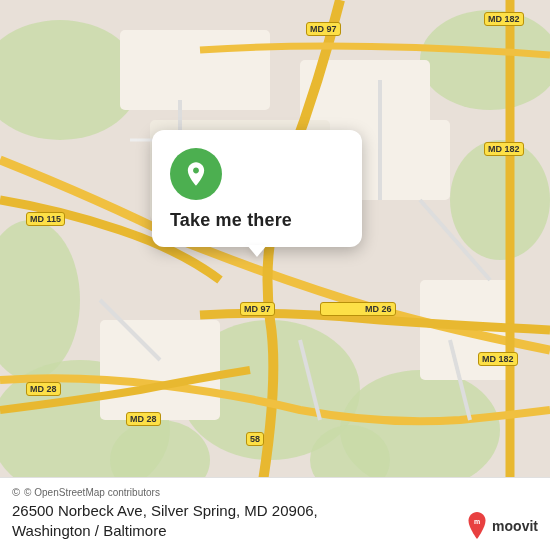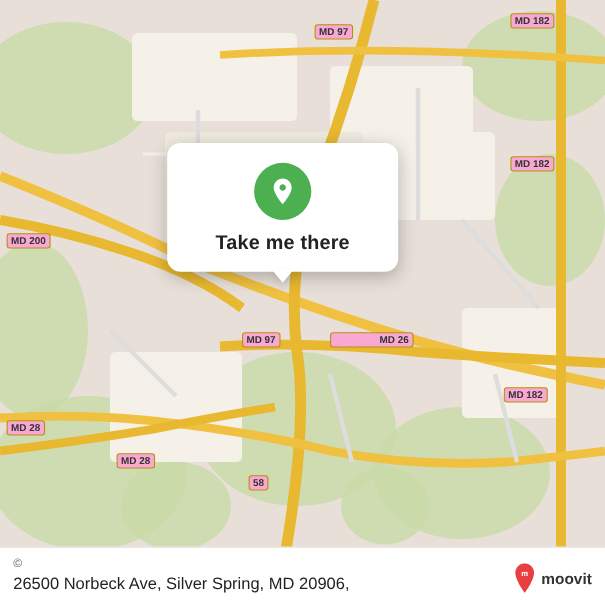--- a/index.html
+++ b/index.html
@@ -24,21 +24,21 @@
     .popup-card {
       position: absolute;
       top: 130px;
       left: 152px;
       width: 210px;
       background: white;
       border-radius: 12px;
       box-shadow: 0 4px 16px rgba(0,0,0,0.25);
       display: flex;
       flex-direction: column;
-      align-items: center;
+      align-items: flex-start;
       padding: 18px 18px 16px 18px;
       z-index: 10;
     }
 
     .popup-card::after {
       content: '';
       position: absolute;
       bottom: -10px;
       left: 50%;
       transform: translateX(-50%);
@@ -114,29 +114,30 @@
       align-items: center;
       gap: 4px;
       font-size: 14px;
       font-weight: bold;
       color: #333;
     }
 
     
     .road-label {
       position: absolute;
-      background: #f9a8d4;
+      background: #fde047;
       border: 1.5px solid #b8900a;
       border-radius: 3px;
       font-size: 9px;
       font-weight: bold;
       color: #333;
       padding: 1px 3px;
       z-index: 5;
       white-space: nowrap;
+      margin-left: 20px;
     }
   </style>
 </head>
 <body>
 
 <div id="map-container">
 
   <svg width="550" height="500" style="position:absolute;top:0;left:0;">
 
     <rect width="550" height="500" fill="#e8e0d8"></rect>
@@ -183,41 +184,43 @@
 
     <path d="M 130,140 L 200,140" stroke="#eee" stroke-width="3" fill="none"></path>
     <path d="M 250,170 L 330,170" stroke="#eee" stroke-width="3" fill="none"></path>
     <path d="M 200,200 L 270,200" stroke="#eee" stroke-width="3" fill="none"></path>
   </svg>
 
   <div class="road-label" style="top:22px;left:286px;">MD 97</div>
   <div class="road-label" style="top:12px;left:464px;">MD 182</div>
   <div class="road-label" style="top:142px;left:464px;">MD 182</div>
   <div class="road-label" style="top:352px;left:458px;">MD 182</div>
-  <div class="road-label" style="top:212px;left:6px;">MD 200</div>
+  <div class="road-label" style="top:212px;left:6px;">MD 115</div>
   <div class="road-label" style="top:302px;left:220px;">MD 97</div>
   <div class="road-label" style="top:302px;left:300px;padding-left:44px;">MD 26</div>
   <div class="road-label" style="top:382px;left:6px;">MD 28</div>
   <div class="road-label" style="top:432px;left:226px;">58</div>
   <div class="road-label" style="top:412px;left:106px;">MD 28</div>
 
   <div class="popup-card">
     <div class="pin-icon-wrapper">
       <svg class="pin-svg" viewBox="0 0 24 24" fill="white">
         <path d="M12 2C8.13 2 5 5.13 5 9c0 5.25 7 13 7 13s7-7.75 7-13c0-3.87-3.13-7-7-7zm0 9.5c-1.38 0-2.5-1.12-2.5-2.5s1.12-2.5 2.5-2.5 2.5 1.12 2.5 2.5-1.12 2.5-2.5 2.5z"></path>
       </svg>
     </div>
     <button class="take-me-there-btn">Take me there</button>
   </div>
 
   <div class="bottom-bar">
     <div class="copyright-row">
       <span style="font-size:11px;">©</span>
+      <span>© OpenStreetMap contributors</span>
     </div>
     <div class="address-text">26500 Norbeck Ave, Silver Spring, MD 20906,</div>
+    <div class="address-text">Washington / Baltimore</div>
 
     <div class="bottom-right-logo">
       <svg width="22" height="28" viewBox="0 0 22 28">
         <path d="M11 0C6.48 0 2.5 3.98 2.5 8.5c0 7.44 8.5 18.5 8.5 18.5s8.5-11.06 8.5-18.5C19.5 3.98 15.52 0 11 0z" fill="#e84040"></path>
         <text x="11" y="12" text-anchor="middle" fill="white" font-size="7" font-weight="bold">m</text>
       </svg>
       <span>moovit</span>
     </div>
   </div>
 

